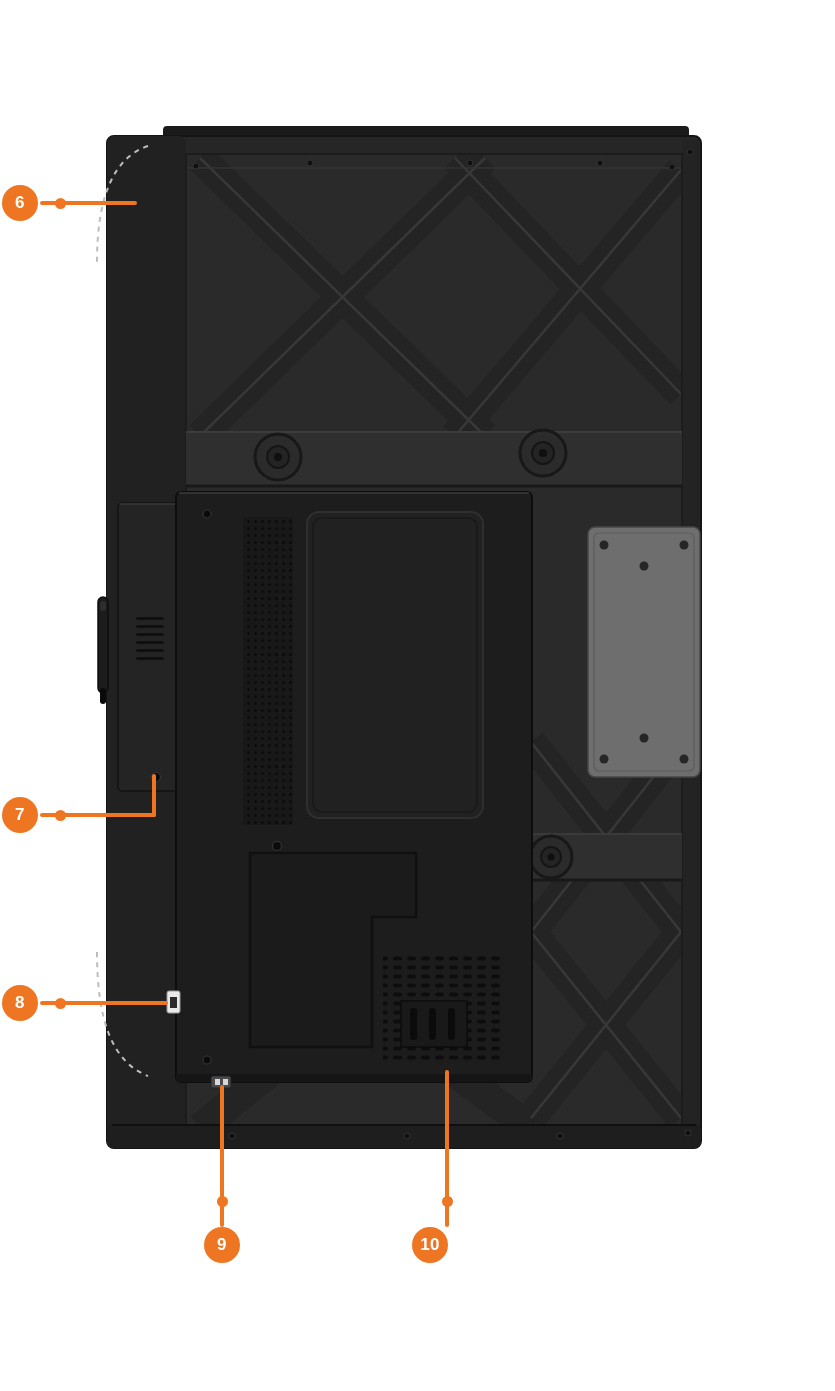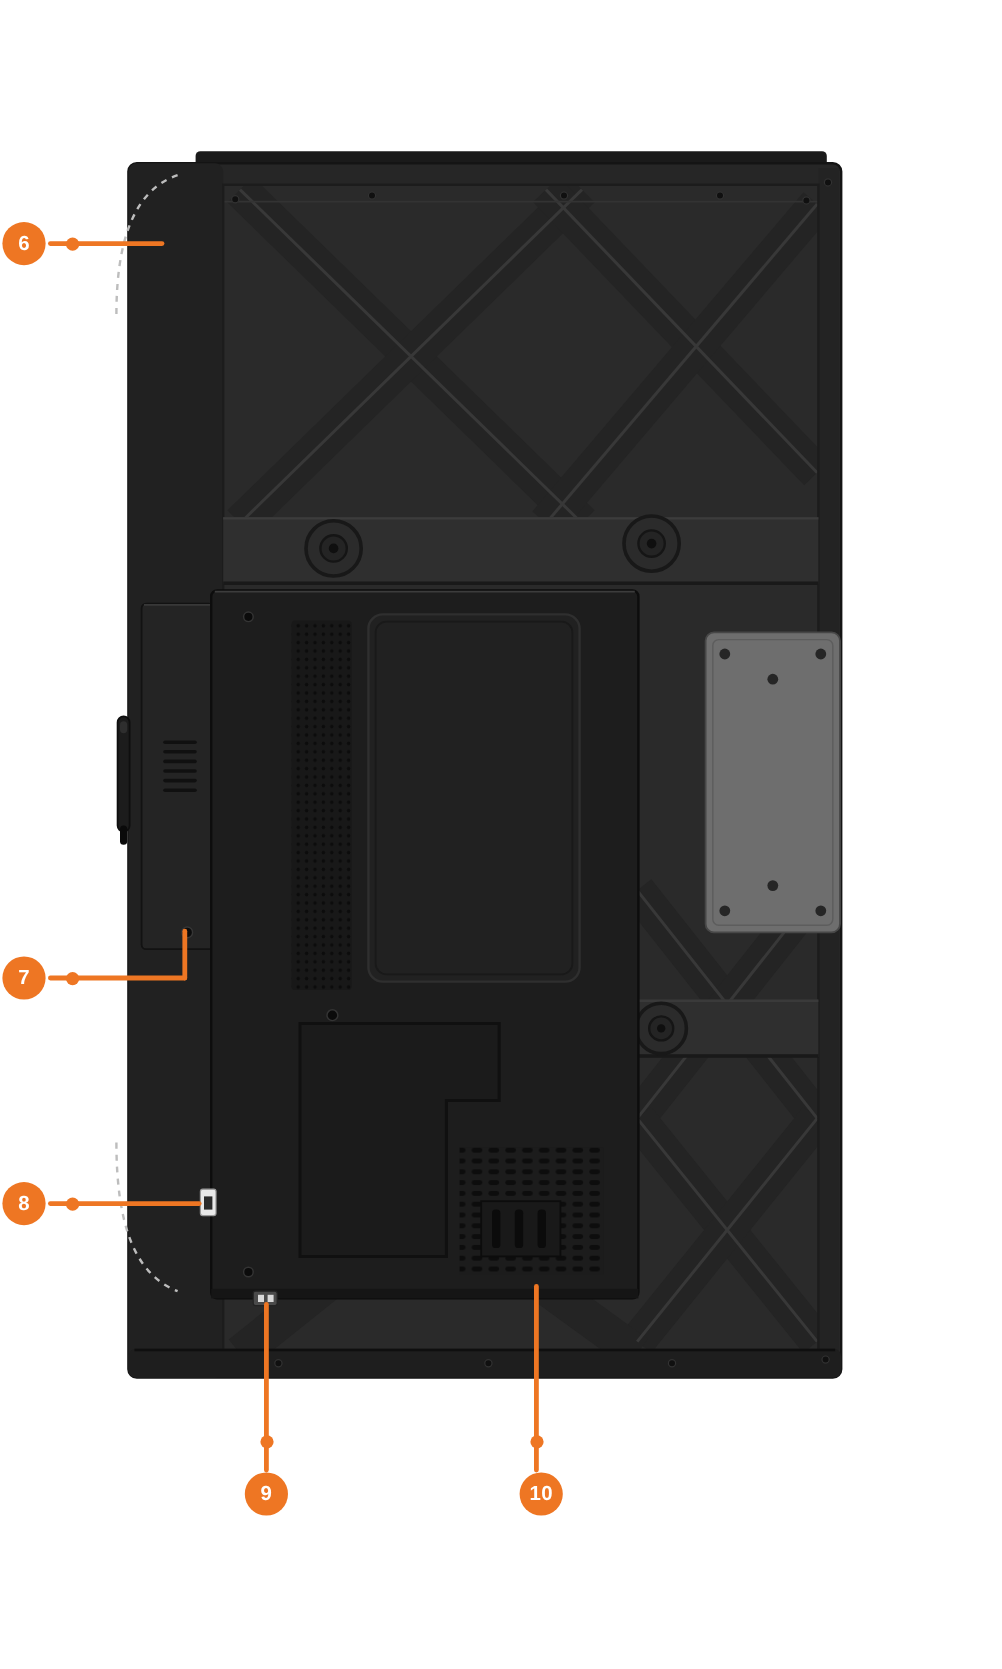--- a/index.html
+++ b/index.html
@@ -216,17 +216,17 @@
   </div>
 
   <div class="linev" style="left:220px;top:1085px;height:142px;"></div>
   <div class="dot" style="left:217px;top:1196px;"></div>
   <div class="badge" style="left:204px;top:1227px;">
     <span>9</span>
   </div>
 
   <div class="linev" style="left:445px;top:1070px;height:157px;"></div>
   <div class="dot" style="left:442px;top:1196px;"></div>
-  <div class="badge" style="left:433px;top:1227px;">
+  <div class="badge" style="left:412px;top:1227px;">
     <span>10</span>
   </div>
 
 </div>
 
 </body></html>

